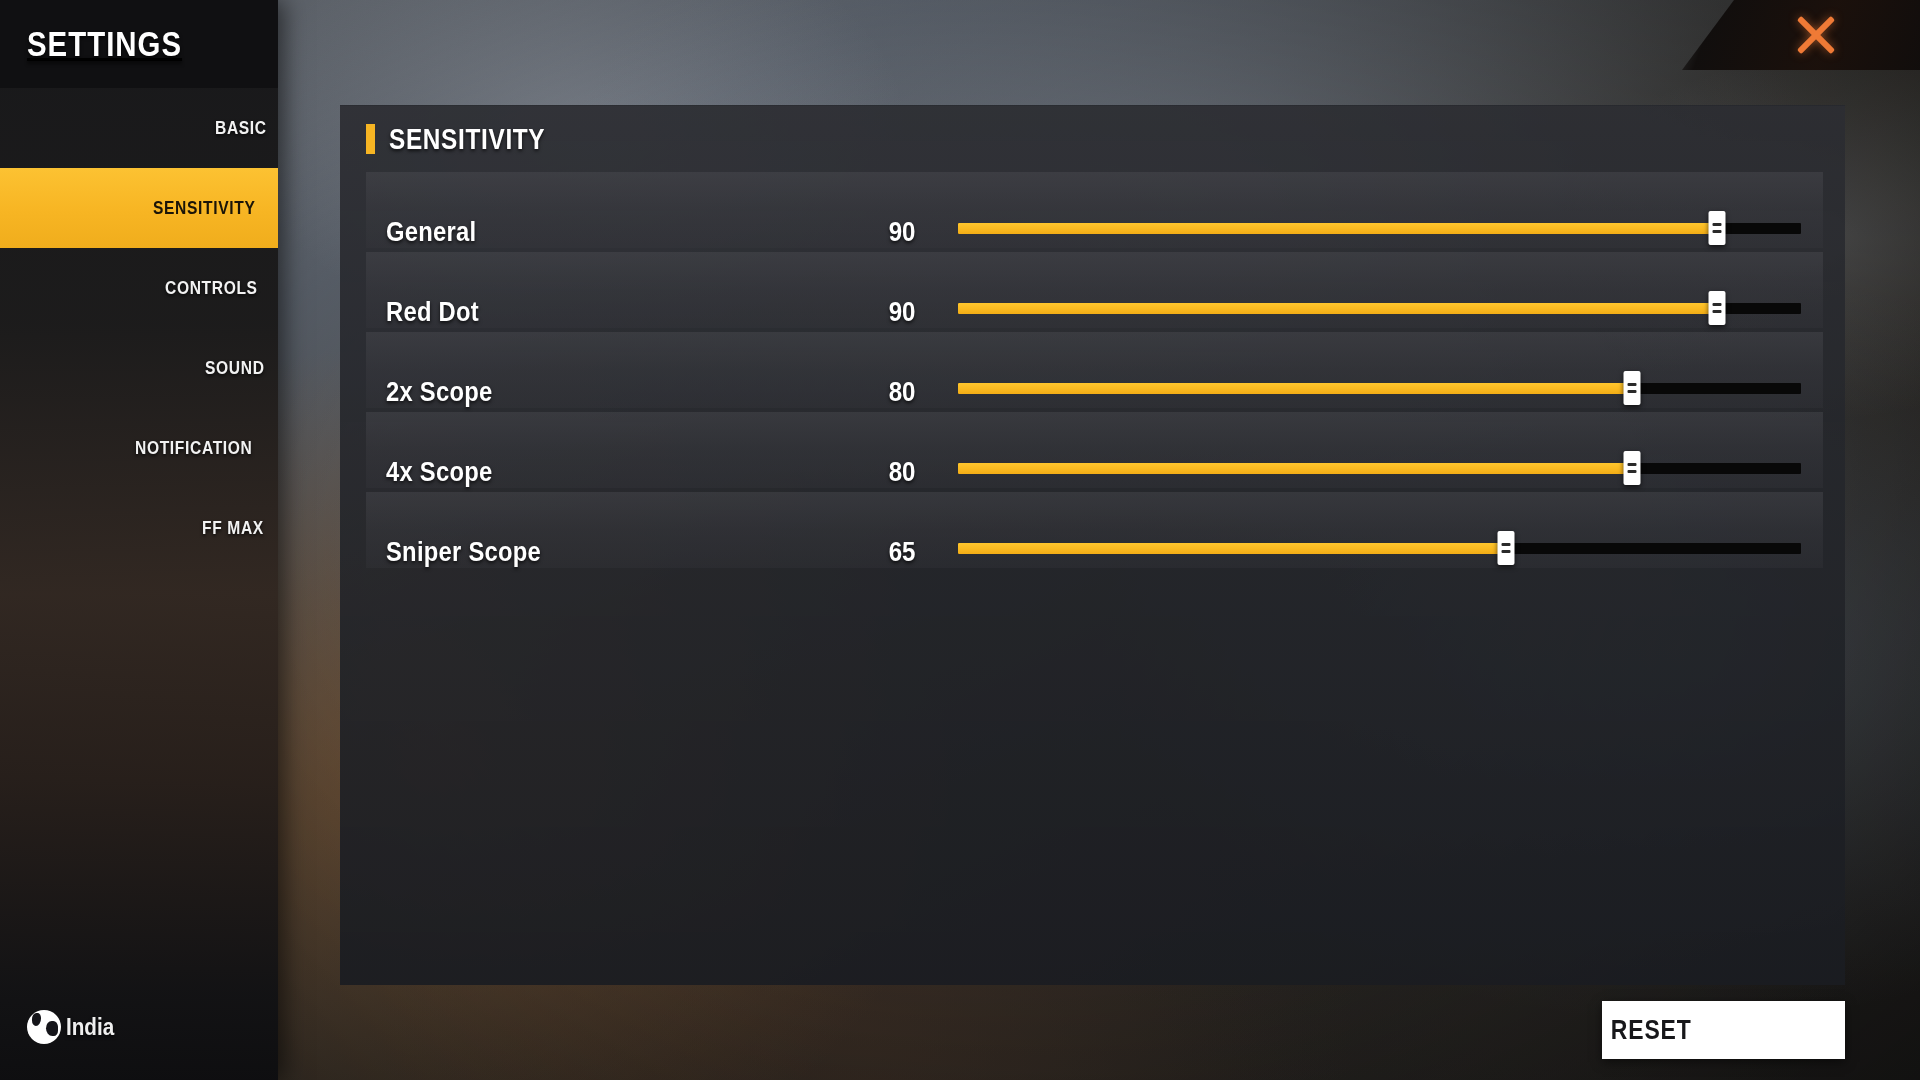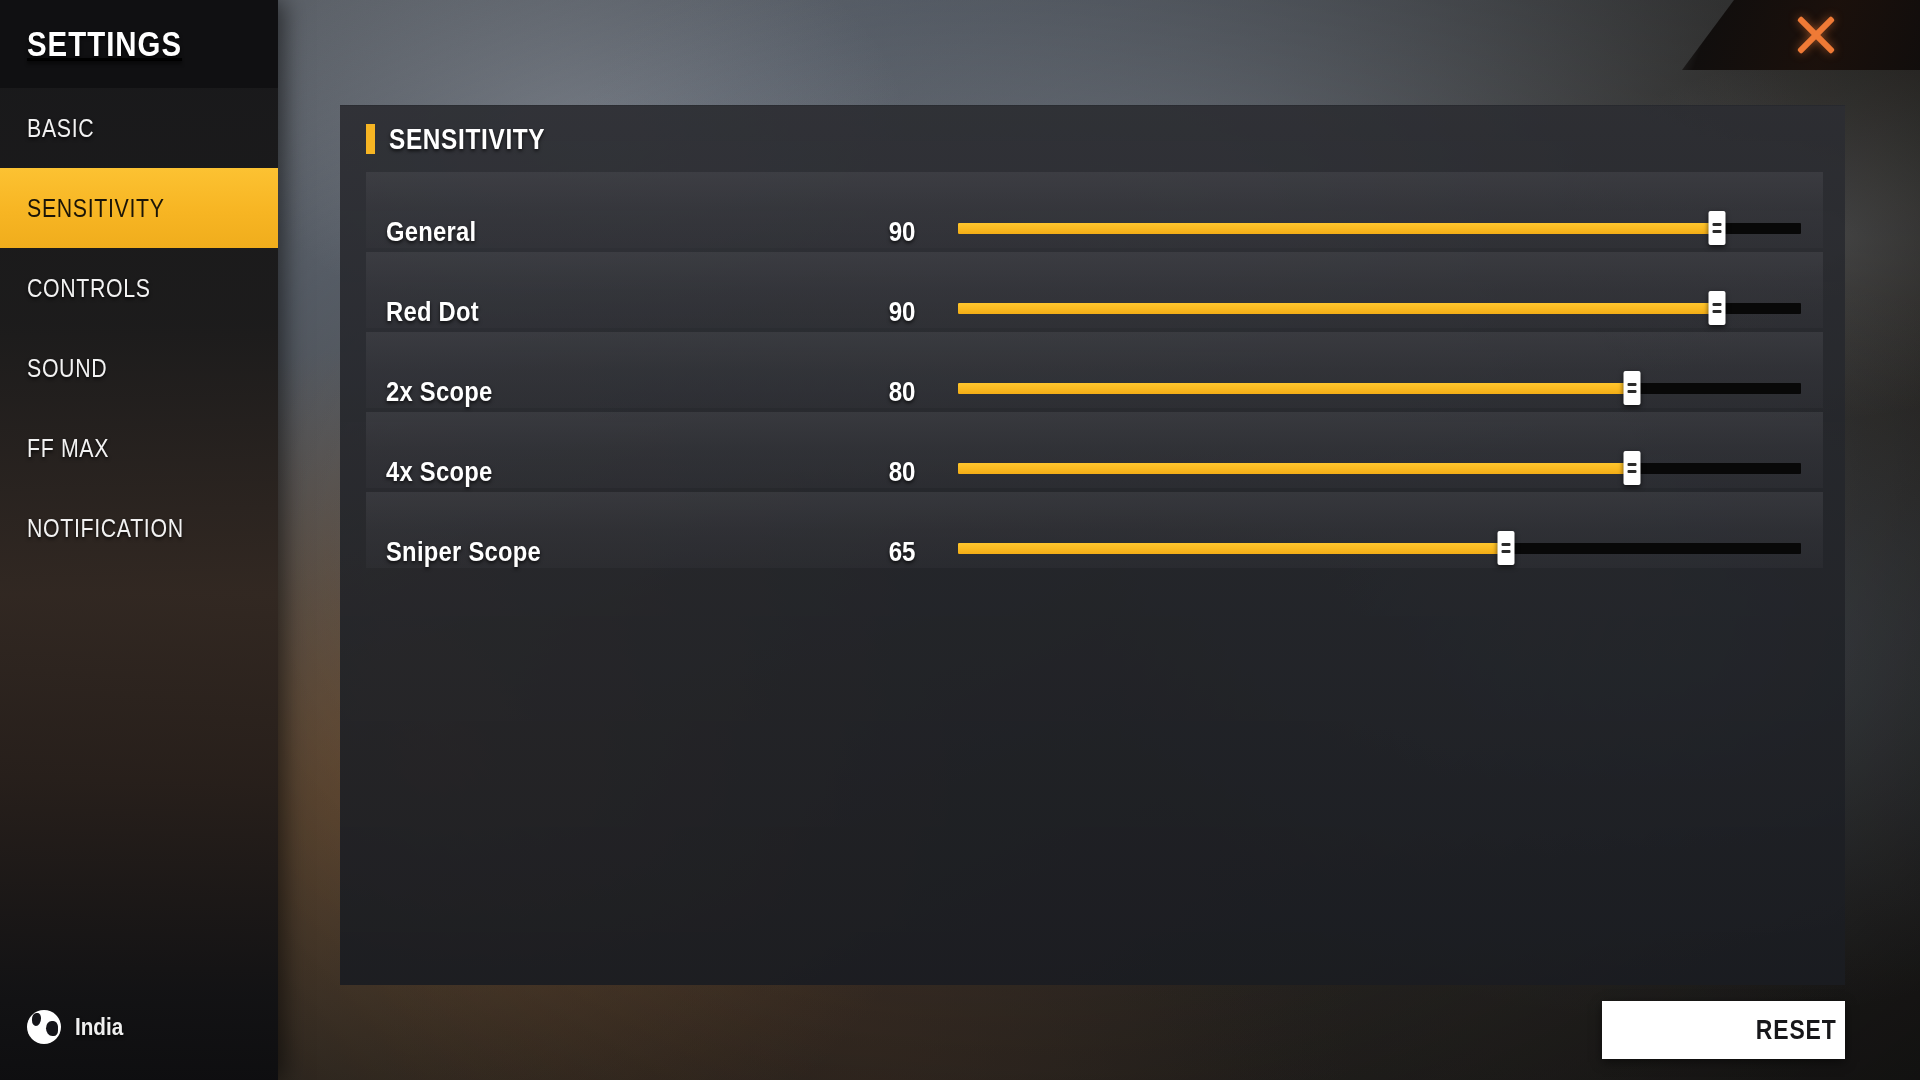--- a/index.html
+++ b/index.html
@@ -64,39 +64,40 @@
     transform:scaleX(0.84);
     transform-origin:left center;
     text-shadow:0 2px 4px rgba(0,0,0,0.8);
   }
   .nav { margin-top:0; }
   .nav-item {
     height:80px;
     display:flex; align-items:center;
     padding-left:27px;
     color:#f2f2f2;
-    font-size:26px;
-    font-weight:normal;
+    font-size:19px;
+    font-weight:bold;
     letter-spacing:0.8px;
     position:relative;
+    justify-content:flex-end;
   }
   .nav-item .nav-label {
     transform:scaleX(0.82);
     transform-origin:left center;
     text-shadow:0 2px 4px rgba(0,0,0,0.75);
   }
   .nav-item.active {
     background:linear-gradient(180deg,#fcc232 0%, #f7b523 55%, #f0ad1c 100%);
     color:#1b1508;
   }
   .nav-item.active .nav-label { text-shadow:none; }
 
   .region {
     position:absolute; left:27px; bottom:36px;
-    display:flex; align-items:center; gap:14px;
+    display:flex; align-items:center; gap:5px;
   }
   .globe {
     width:34px; height:34px; flex:none;
     border-radius:50%;
     background:#ffffff;
     position:relative;
     overflow:hidden;
   }
   .globe::before {
     content:""; position:absolute;
@@ -209,21 +210,21 @@
     display:block; width:9px; height:3px;
     background:#2a2a2a; border-radius:1px;
   }
 
   
   .reset-btn {
     position:absolute;
     left:1602px; top:1001px;
     width:243px; height:58px;
     background:#ffffff;
-    display:flex; align-items:center; justify-content:flex-end;
+    display:flex; align-items:center; justify-content:flex-start;
     box-shadow:0 3px 10px rgba(0,0,0,0.5);
   }
   .reset-text {
     color:#17171a; font-size:28px; font-weight:bold;
     letter-spacing:1px;
     transform:scaleX(0.82);
   }
 </style>
 </head>
 <body>
@@ -245,24 +246,24 @@
         <div class="nav-item active">
           <span class="nav-label">SENSITIVITY</span>
         </div>
         <div class="nav-item">
           <span class="nav-label">CONTROLS</span>
         </div>
         <div class="nav-item">
           <span class="nav-label">SOUND</span>
         </div>
         <div class="nav-item">
+          <span class="nav-label">NOTIFICATION</span>
+        </div>
+        <div class="nav-item">
           <span class="nav-label">FF MAX</span>
-        </div>
-        <div class="nav-item">
-          <span class="nav-label">NOTIFICATION</span>
         </div>
       </div>
 
     <div class="region">
       <div class="globe"></div>
       <div class="region-label">India</div>
     </div>
   </div>
 
   <div class="close-wrap">

